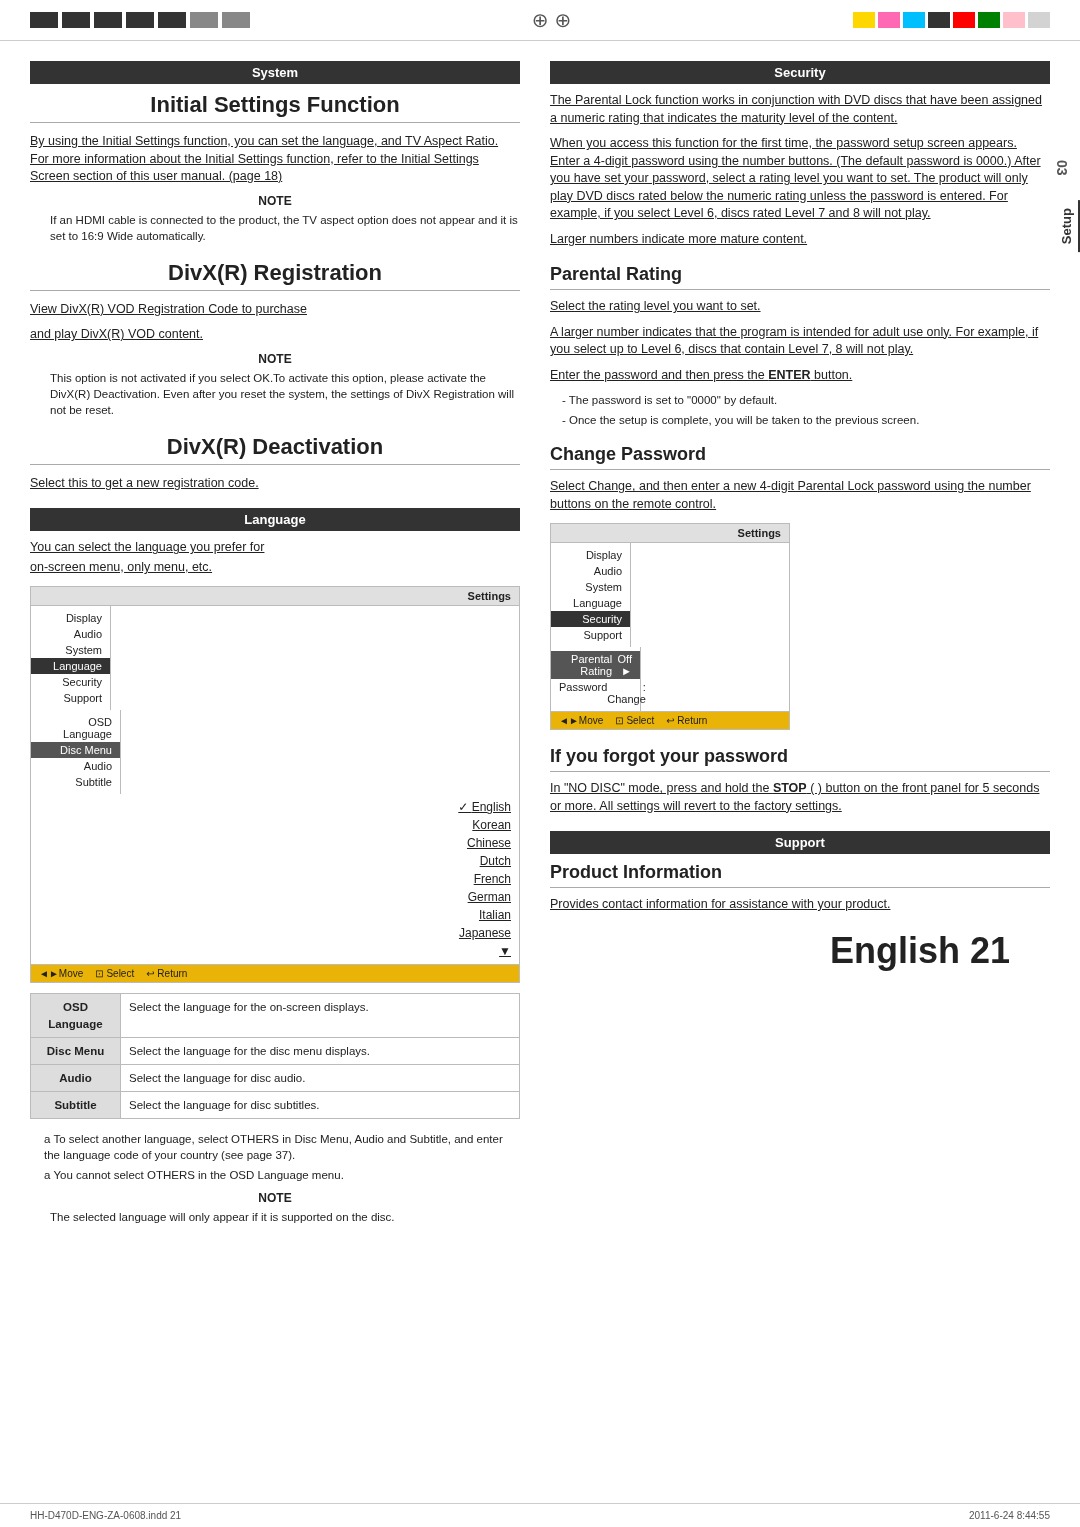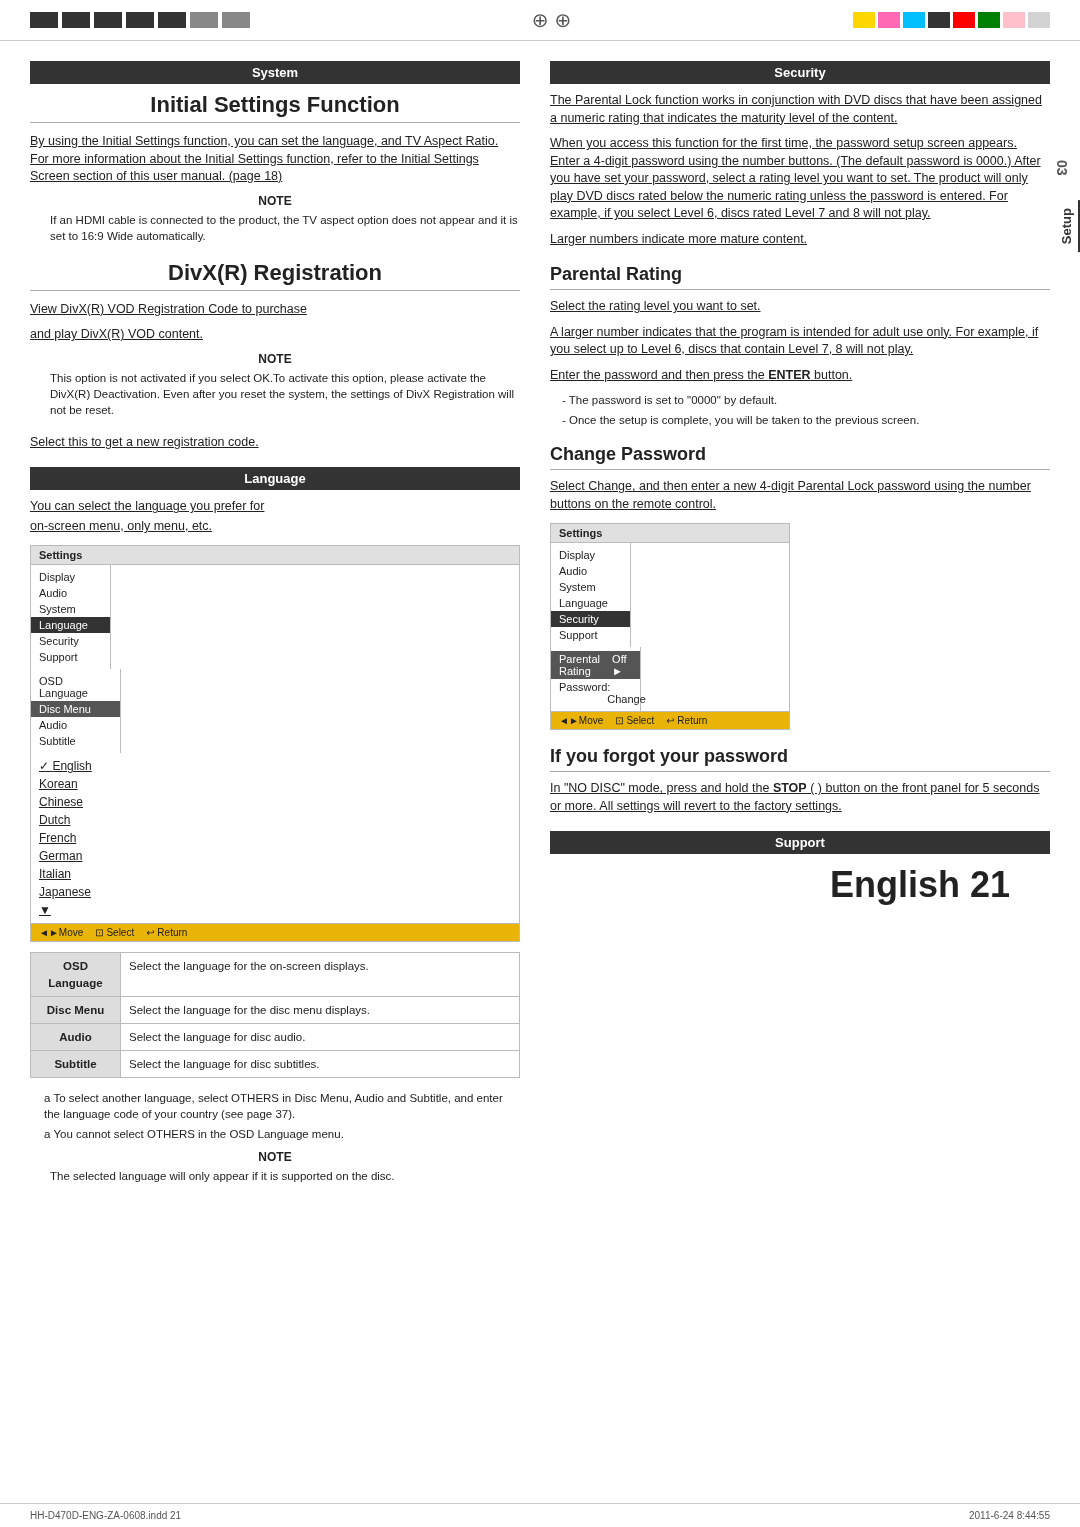--- a/index.html
+++ b/index.html
@@ -130,20 +130,21 @@
       margin-bottom: 12px;
       font-size: 11.5px;
       line-height: 1.4;
     }
 
     
     .settings-mockup {
       border: 1px solid #bbb;
       margin: 10px 0;
       font-size: 11px;
+      text-align: right;
     }
     .settings-title-bar {
       background: #e0e0e0;
       padding: 3px 8px;
       font-weight: bold;
       font-size: 11px;
       border-bottom: 1px solid #bbb;
     }
     .settings-body {
       display: flex;
@@ -302,20 +303,21 @@
 
     <div class="section-gap">
       <div class="section-title">DivX(R) Registration</div>
       <p>View DivX(R) VOD Registration Code to purchase</p>
       <p>and play DivX(R) VOD content.</p>
       <div class="note-label">NOTE</div>
       <div class="note-box">This option is not activated if you select OK.To activate this option, please activate the DivX(R) Deactivation. Even after you reset the system, the settings of DivX Registration will not be reset.</div>
     </div>
 
     <div class="section-gap">
+      <div class="section-title">DivX(R) Deactivation</div>
       <p>Select this to get a new registration code.</p>
     </div>
 
     <div class="section-header">Language</div>
 
     <div class="section-gap">
       <p>You can select the language you prefer for</p>
       <p style="margin-top:-6px;">on-screen menu, only menu, etc.</p>
 
       <div class="settings-mockup">
@@ -440,20 +442,24 @@
       </div>
     </div>
 
     <div class="section-gap">
       <div class="subsection-title">If you forgot your password</div>
       <p>In "NO DISC" mode, press and hold the <strong>STOP</strong> (  ) button on the front panel for 5 seconds or more. All settings will revert to the factory settings.</p>
     </div>
 
     <div class="section-header">Support</div>
 
+    <div class="section-gap">
+      <div class="subsection-title">Product Information</div>
+      <p>Provides contact information for assistance with your product.</p>
+    </div>
 
     <div class="english-num">English 21</div>
 
   </div>
 </div>
 
 <div class="bottom-bar">
   <span>HH-D470D-ENG-ZA-0608.indd   21</span>
   <span>2011-6-24   8:44:55</span>
 </div>

